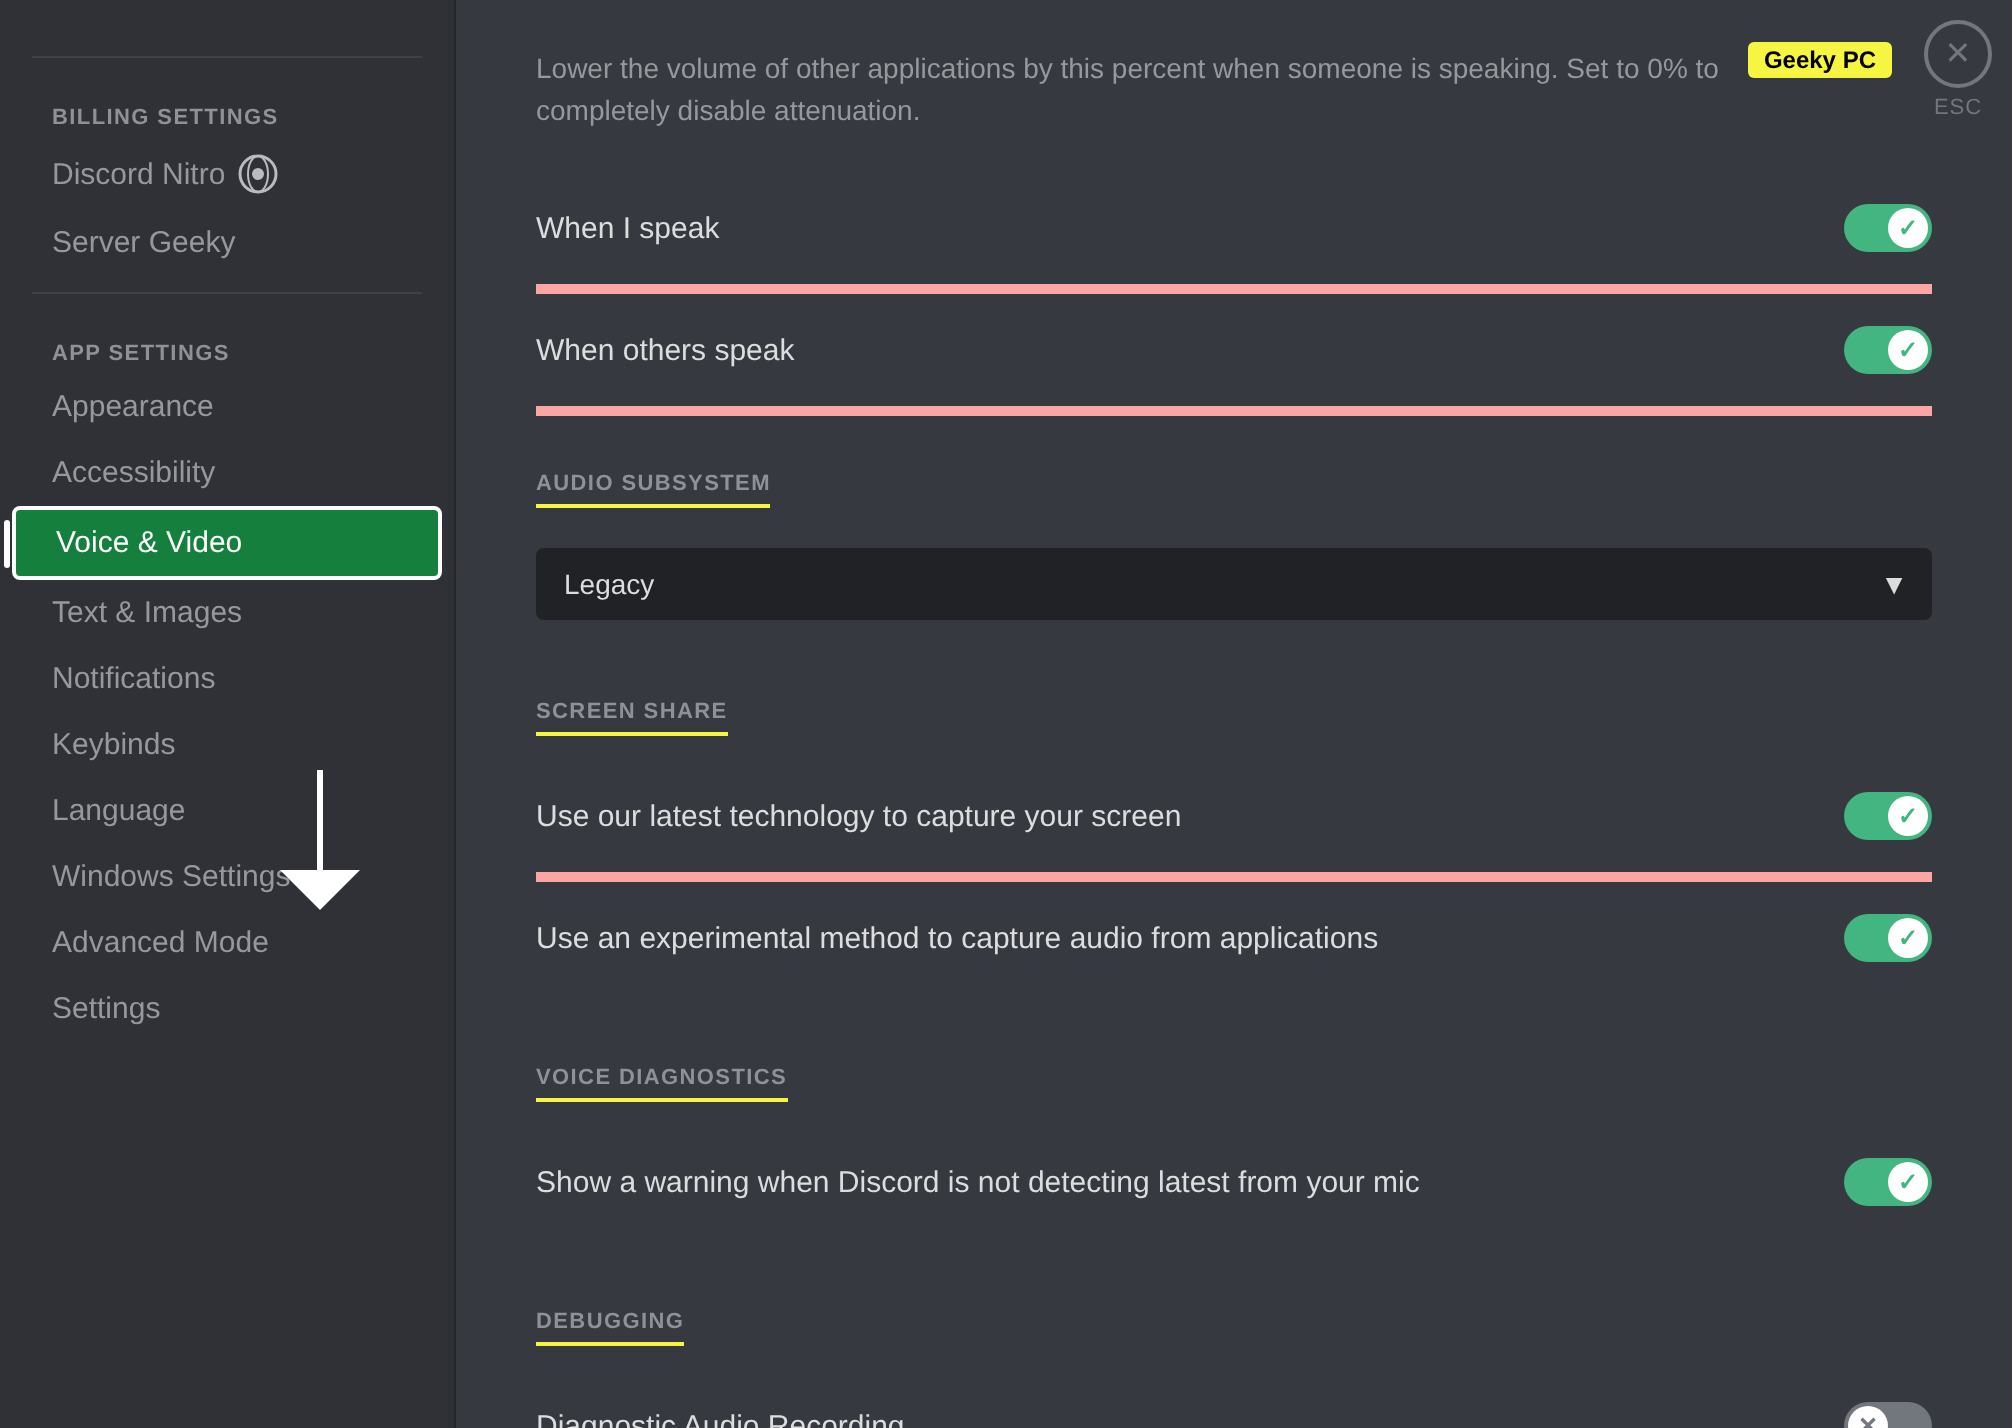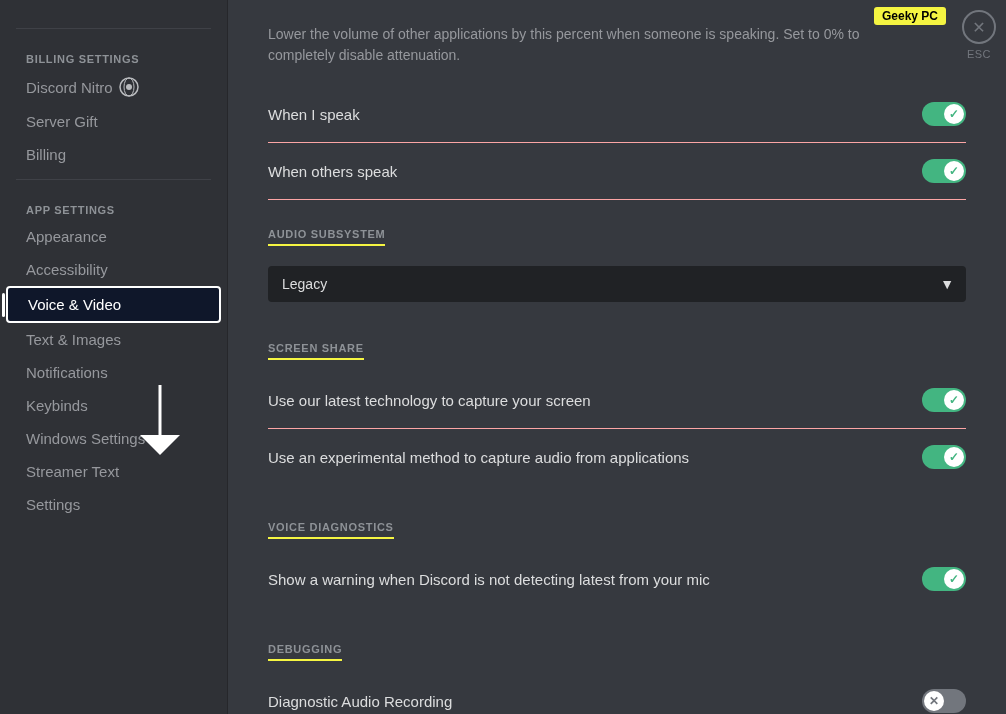--- a/index.html
+++ b/index.html
@@ -32,21 +32,21 @@
       padding: 8px 16px 8px 20px;
       cursor: pointer;
       color: #96989d;
       font-size: 15px;
       border-radius: 4px;
       margin: 0 6px;
       user-select: none;
       position: relative;
     }
     .sidebar-item.active {
-      background: #0f172a;
+      background: #15803d;
       color: #fff;
       text-align: right;
     }
     .sidebar-item.active::before {
       content: '';
       position: absolute;
       left: -6px;
       top: 50%;
       transform: translateY(-50%);
       width: 3px;
@@ -105,21 +105,21 @@
       font-size: 14px;
       color: #96989d;
       line-height: 1.5;
       margin-bottom: 20px;
       padding-right: 80px;
     }
 
     
     .watermark {
       position: absolute;
-      top: 7px;
+      top: 21px;
       right: 60px;
       background: #f5f542;
       color: #000;
       font-size: 12px;
       font-weight: 700;
       padding: 2px 8px;
       border-radius: 3px;
       z-index: 5;
     }
 
@@ -153,21 +153,21 @@
       text-transform: uppercase;
       letter-spacing: 0.5px;
     }
 
     
     .setting-row {
       display: flex;
       align-items: center;
       justify-content: space-between;
       padding: 16px 0;
-      border-bottom: 1px solid #fca5a5;
+      border-bottom: 5px solid #fca5a5;
     }
     .setting-row:last-child { border-bottom: none; }
 
     .setting-label {
       font-size: 15px;
       font-weight: 500;
       color: #dcddde;
     }
 
     
@@ -276,24 +276,21 @@
       <span class="discord-nitro-icon">
 
         <svg width="20" height="20" viewBox="0 0 20 20" fill="none">
           <circle cx="10" cy="10" r="9" fill="none" stroke="#b9bbbe" stroke-width="1.5"></circle>
           <ellipse cx="10" cy="10" rx="5" ry="9" fill="none" stroke="#b9bbbe" stroke-width="1"></ellipse>
           <circle cx="10" cy="10" r="3" fill="#b9bbbe"></circle>
         </svg>
       </span>
     </div>
     <div class="sidebar-item">
-      <span>Server Gift</span>
-    </div>
-    <div class="sidebar-item">
-      <span>Billing</span>
+      <span>Server Geeky</span>
     </div>
   </div>
 
   <div class="sidebar-divider"></div>
 
   <div>
     <div class="sidebar-section-label">APP SETTINGS</div>
     <div class="sidebar-item">
       <span>Appearance</span>
     </div>
@@ -306,24 +303,27 @@
     <div class="sidebar-item">
       <span>Text &amp; Images</span>
     </div>
     <div class="sidebar-item">
       <span>Notifications</span>
     </div>
     <div class="sidebar-item">
       <span>Keybinds</span>
     </div>
     <div class="sidebar-item">
+      <span>Language</span>
+    </div>
+    <div class="sidebar-item">
       <span>Windows Settings</span>
     </div>
     <div class="sidebar-item">
-      <span>Streamer Text</span>
+      <span>Advanced Mode</span>
     </div>
     <div class="sidebar-item">
       <span>Settings</span>
     </div>
   </div>
 </nav>
 
 <div class="arrow-annotation">
   <svg width="80" height="80" viewBox="0 0 80 80">
     <line x1="40" y1="5" x2="40" y2="60" stroke="white" stroke-width="3"></line>

